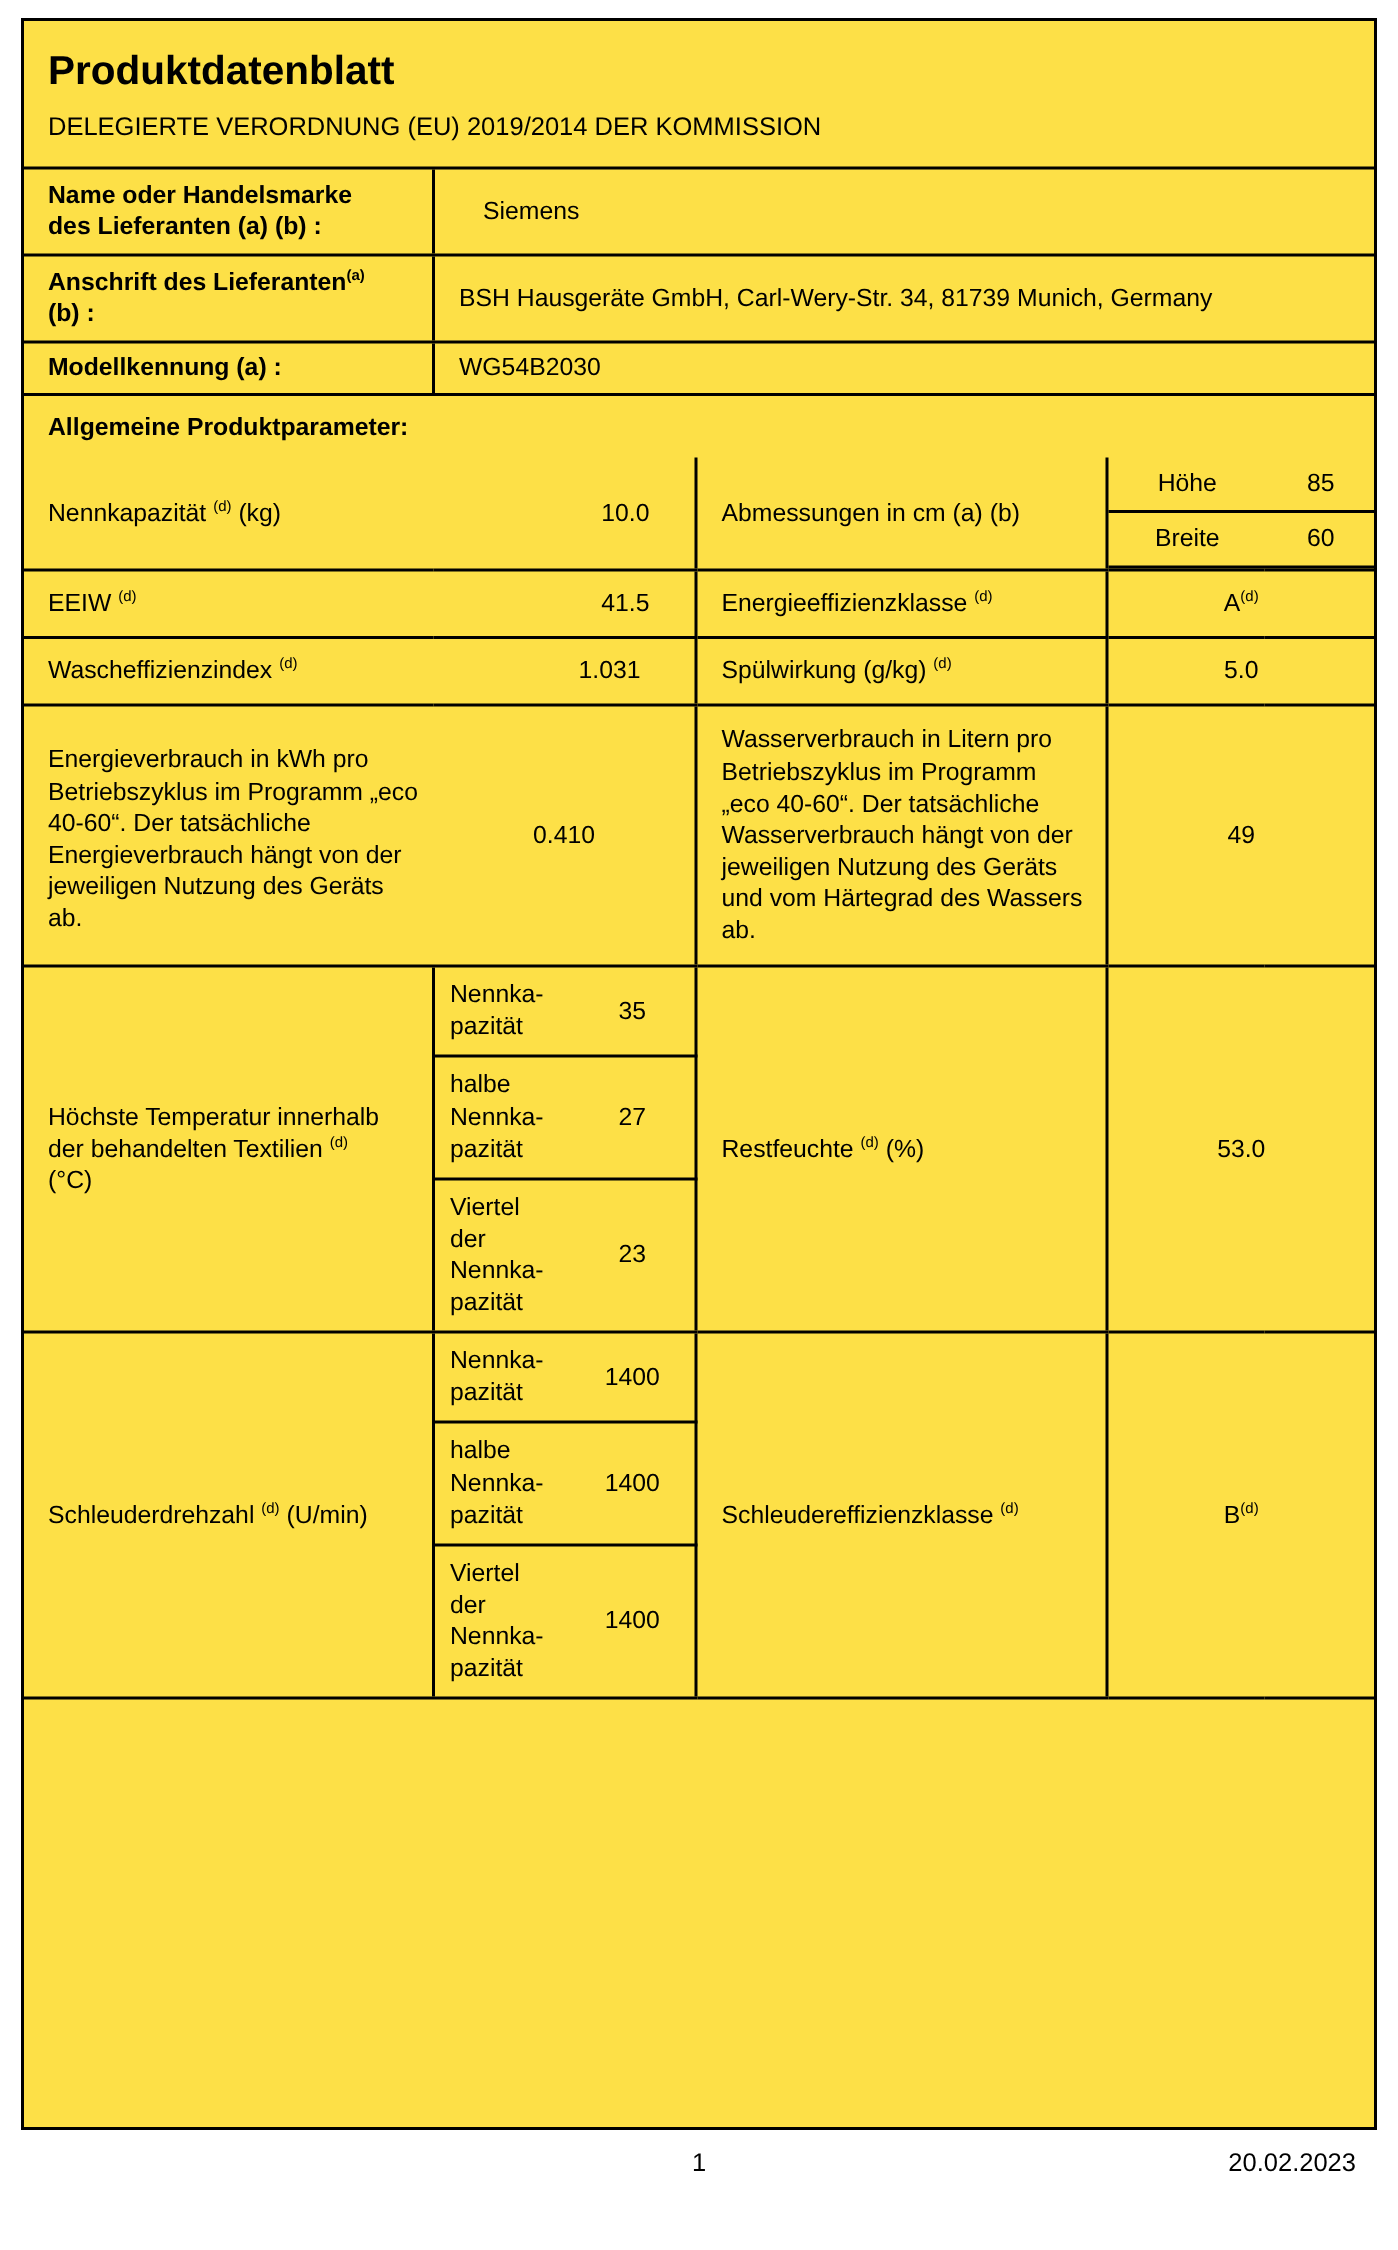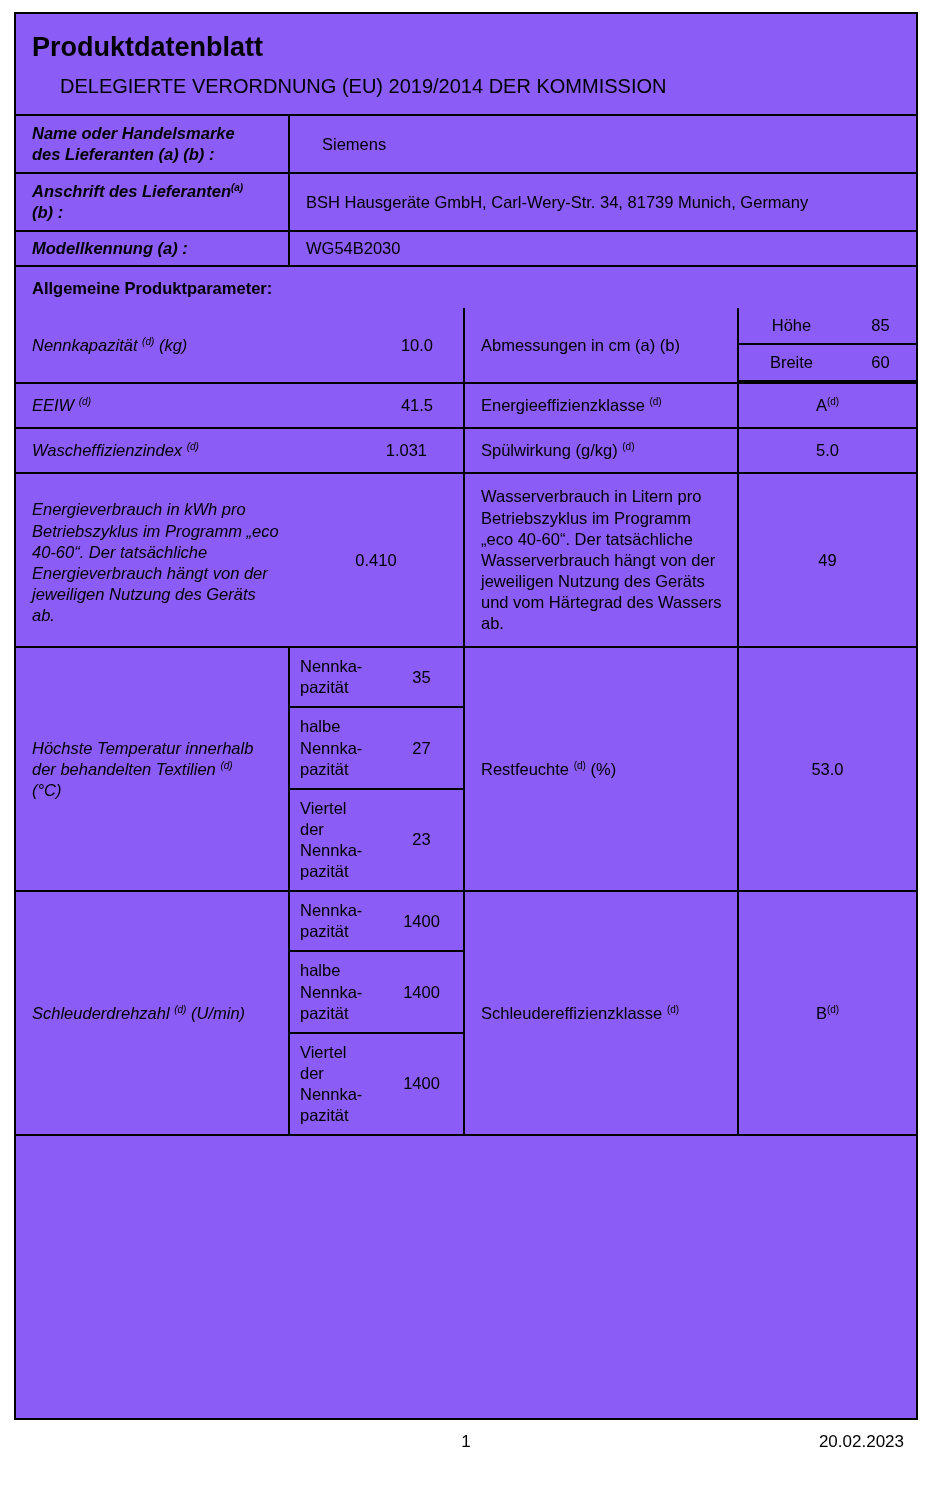--- a/index.html
+++ b/index.html
@@ -23,33 +23,32 @@
     height: 1500px;
     padding: 0;
   }
   .frame {
     position: absolute;
     left: 14px;
     top: 12px;
     width: 904px;
     height: 1408px;
     border: 2px solid #000;
-    background: #8b5cf6;
+    background: #fde047;
   }
   .title {
     font-size: 27px;
     font-weight: bold;
     padding: 18px 0 10px 16px;
     letter-spacing: 0px;
   }
   .subtitle {
-    font-size: 20px;
+    font-size: 17px;
     padding: 2px 0 16px 16px;
     font-weight: normal;
-    margin-left: 28px;
   }
   table {
     border-collapse: collapse;
     width: 100%;
     table-layout: fixed;
   }
   td {
     font-size: 16.5px;
     vertical-align: middle;
     padding: 7px 10px;
@@ -91,21 +90,21 @@
     justify-content: space-between;
     font-size: 17px;
     padding: 0 14px;
   }
   .footer .pagenum {
     position: absolute;
     left: 0; right: 0;
     text-align: center;
   }
   .footer .date { margin-left: auto; }
-  .cell-pad-left { padding-left: 16px; font-style: italic; }
+  .cell-pad-left { padding-left: 16px; }
 </style>
 </head>
 <body>
 
 <div class="page">
   <div class="frame">
 
     <div class="title">Produktdatenblatt</div>
     <div class="subtitle">DELEGIERTE VERORDNUNG (EU) 2019/2014 DER KOMMISSION</div>
 

